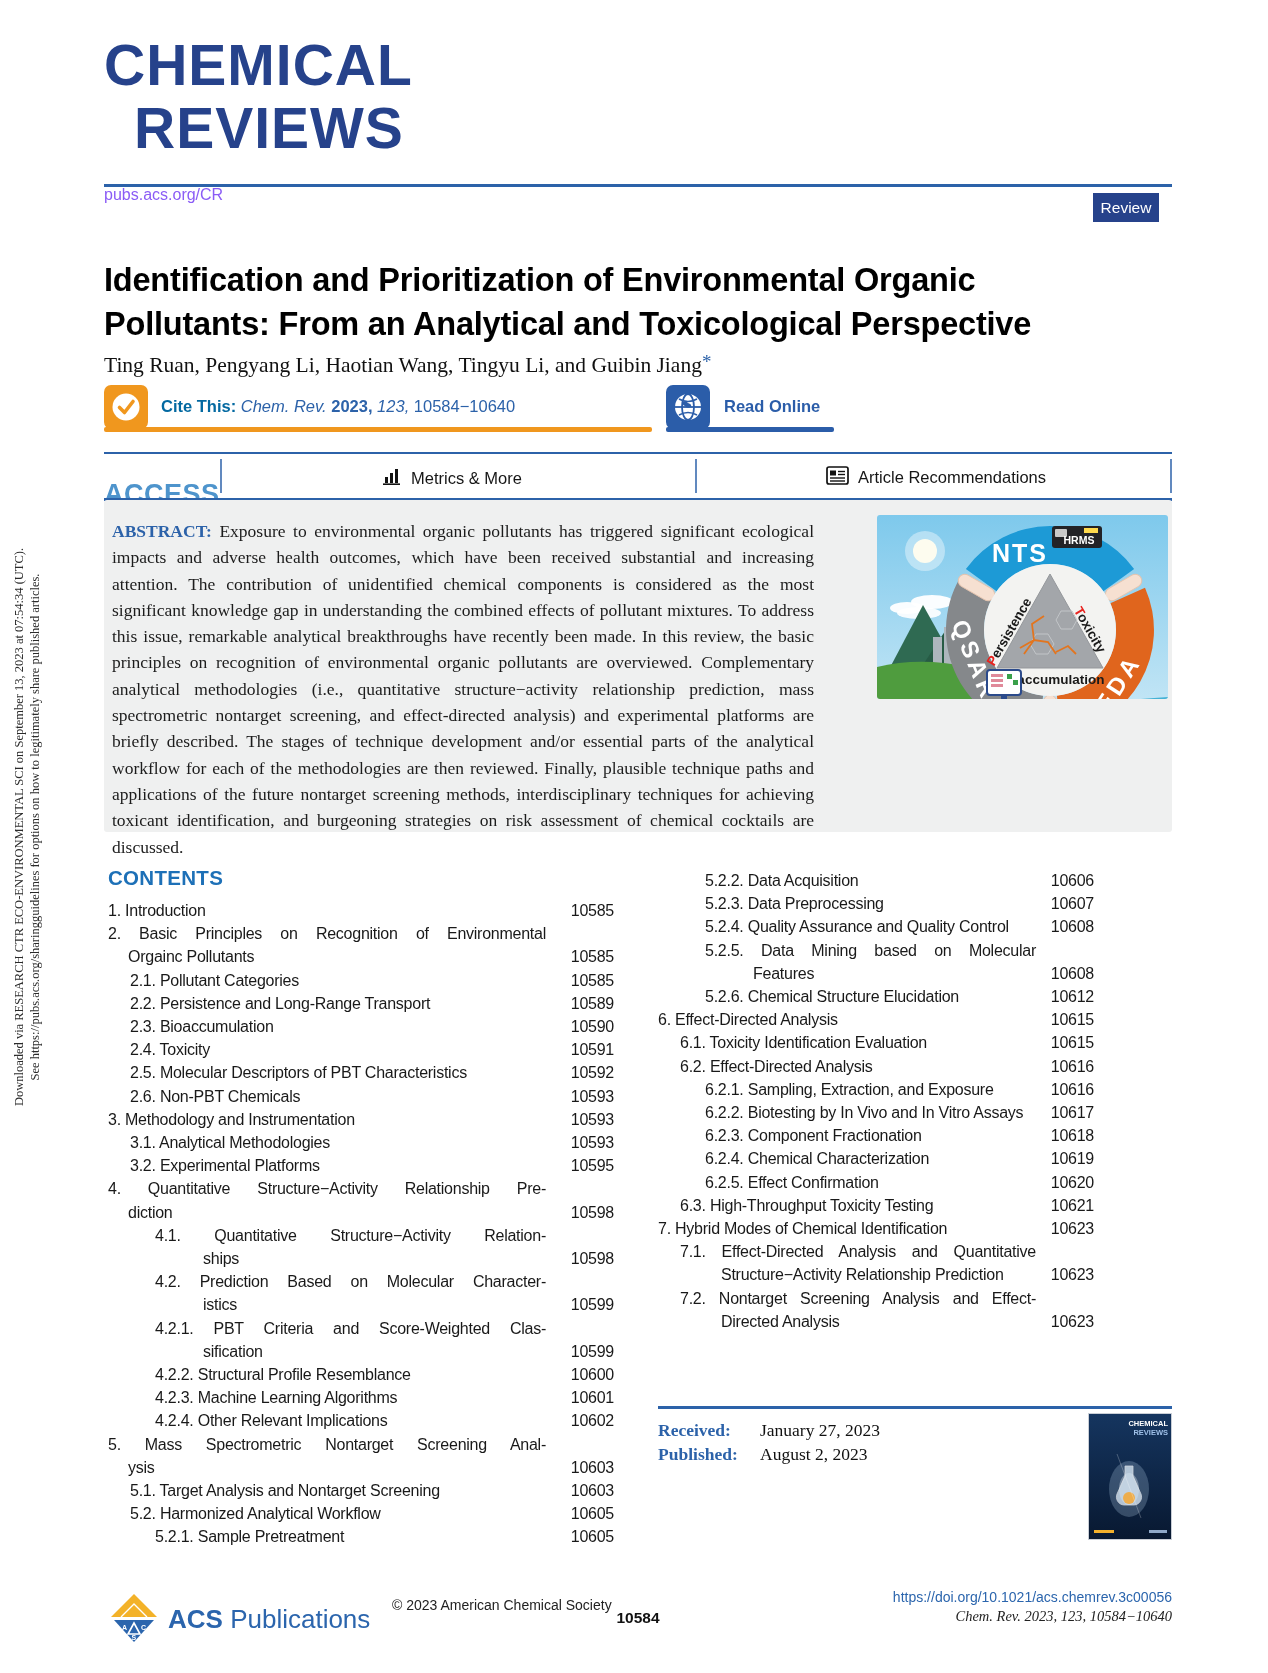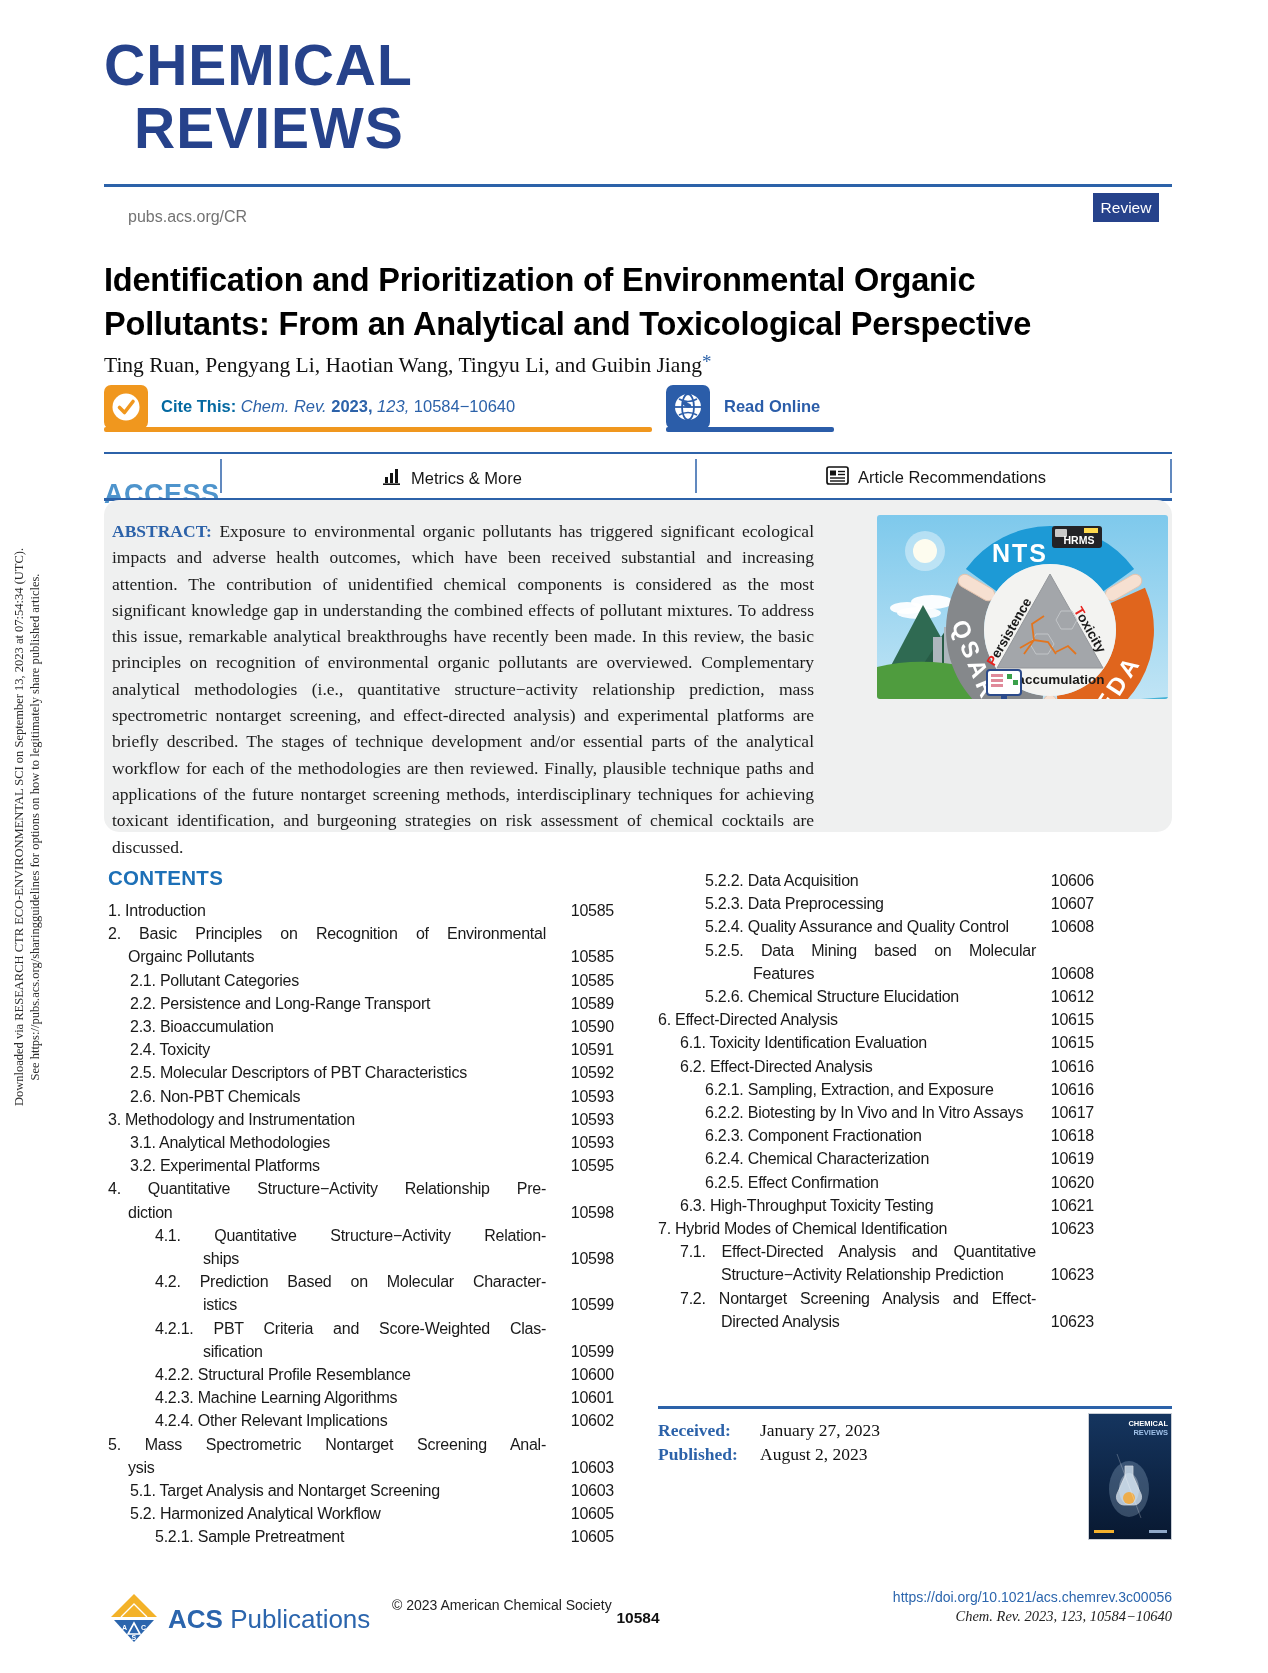--- a/index.html
+++ b/index.html
@@ -9,21 +9,21 @@
   
   #sidebar-note{position:absolute;left:-352px;top:810px;width:760px;height:34px;
     transform:rotate(-90deg);font-family:"Liberation Serif",serif;font-size:12.5px;
     line-height:16px;color:#2a2a2a;text-align:center;}
 
   
   #journal-logo{position:absolute;left:104px;top:34px;color:#26428b;font-weight:bold;
     font-size:57px;line-height:63px;letter-spacing:1px;}
   #journal-logo .l2{margin-left:30px;}
   #rule1{position:absolute;left:104px;top:184px;width:1068px;height:3px;background:#2c62a9;}
-  #site-url{position:absolute;left:104px;top:208px;font-size:16px;color:#737373;margin-left:24px;}
+  #site-url{position:absolute;left:104px;top:186px;font-size:16px;color:#8b5cf6;}
   #review-badge{position:absolute;left:1093px;top:193px;width:66px;height:29px;background:#26428b;
     color:#fff;font-size:15.5px;text-align:center;line-height:29px;}
 
   
   #article-title{position:absolute;left:104px;top:258px;width:1068px;font-size:32.5px;
     font-weight:bold;color:#000;line-height:44px;letter-spacing:-0.2px;}
   #authors-line{position:absolute;left:104px;top:351px;font-family:"Liberation Serif",serif;
     font-size:21.5px;color:#111;}
   #authors-line .star{color:#2c62a9;font-size:19px;vertical-align:4px;}
 
@@ -45,21 +45,21 @@
   #rule2{position:absolute;left:104px;top:452px;width:1068px;height:2px;background:#2c62a9;}
   #access-row{position:absolute;left:104px;top:458px;width:1068px;height:38px;}
   #access-label{position:absolute;left:0;top:21px;font-size:27px;font-weight:600;color:#4e94cc;letter-spacing:0.5px;}
   .vdiv{position:absolute;top:1px;width:2px;height:34px;background:#2c62a9;opacity:0.75;}
   #vdiv1{left:116px;} #vdiv2{left:591px;} #vdiv3{left:1066px;}
   .access-item{position:absolute;top:8px;display:flex;align-items:center;gap:9px;font-size:16.5px;color:#161616;}
   #metrics-item{left:278px;} #rec-item{left:722px;}
 
   
   #rule3{position:absolute;left:104px;top:498px;width:1068px;height:2.5px;background:#2c62a9;}
-  #abstract-panel{position:absolute;left:104px;top:500px;width:1068px;height:332px;background:#eff0f0;border-radius:15px;}
+  #abstract-panel{position:absolute;left:104px;top:500px;width:1068px;height:332px;background:#eff0f0;border-radius:3px;}
   #abstract-text{position:absolute;left:8px;top:18px;width:702px;font-family:"Liberation Serif",serif;
     font-size:17.5px;line-height:26.3px;text-align:justify;color:#1c1c1c;}
   #abstract-text .ablabel{color:#2c62a9;font-weight:bold;}
   #ga{position:absolute;left:773px;top:15px;width:291px;height:184px;border-radius:3px;overflow:hidden;}
 
   
   #contents-heading{position:absolute;left:108px;top:866px;font-size:20.5px;font-weight:bold;
     color:#1d70b7;letter-spacing:0.3px;}
   .toc-col{position:absolute;font-size:16px;letter-spacing:-0.25px;color:#191919;}
   #toc-left{left:108px;top:899px;width:506px;}

